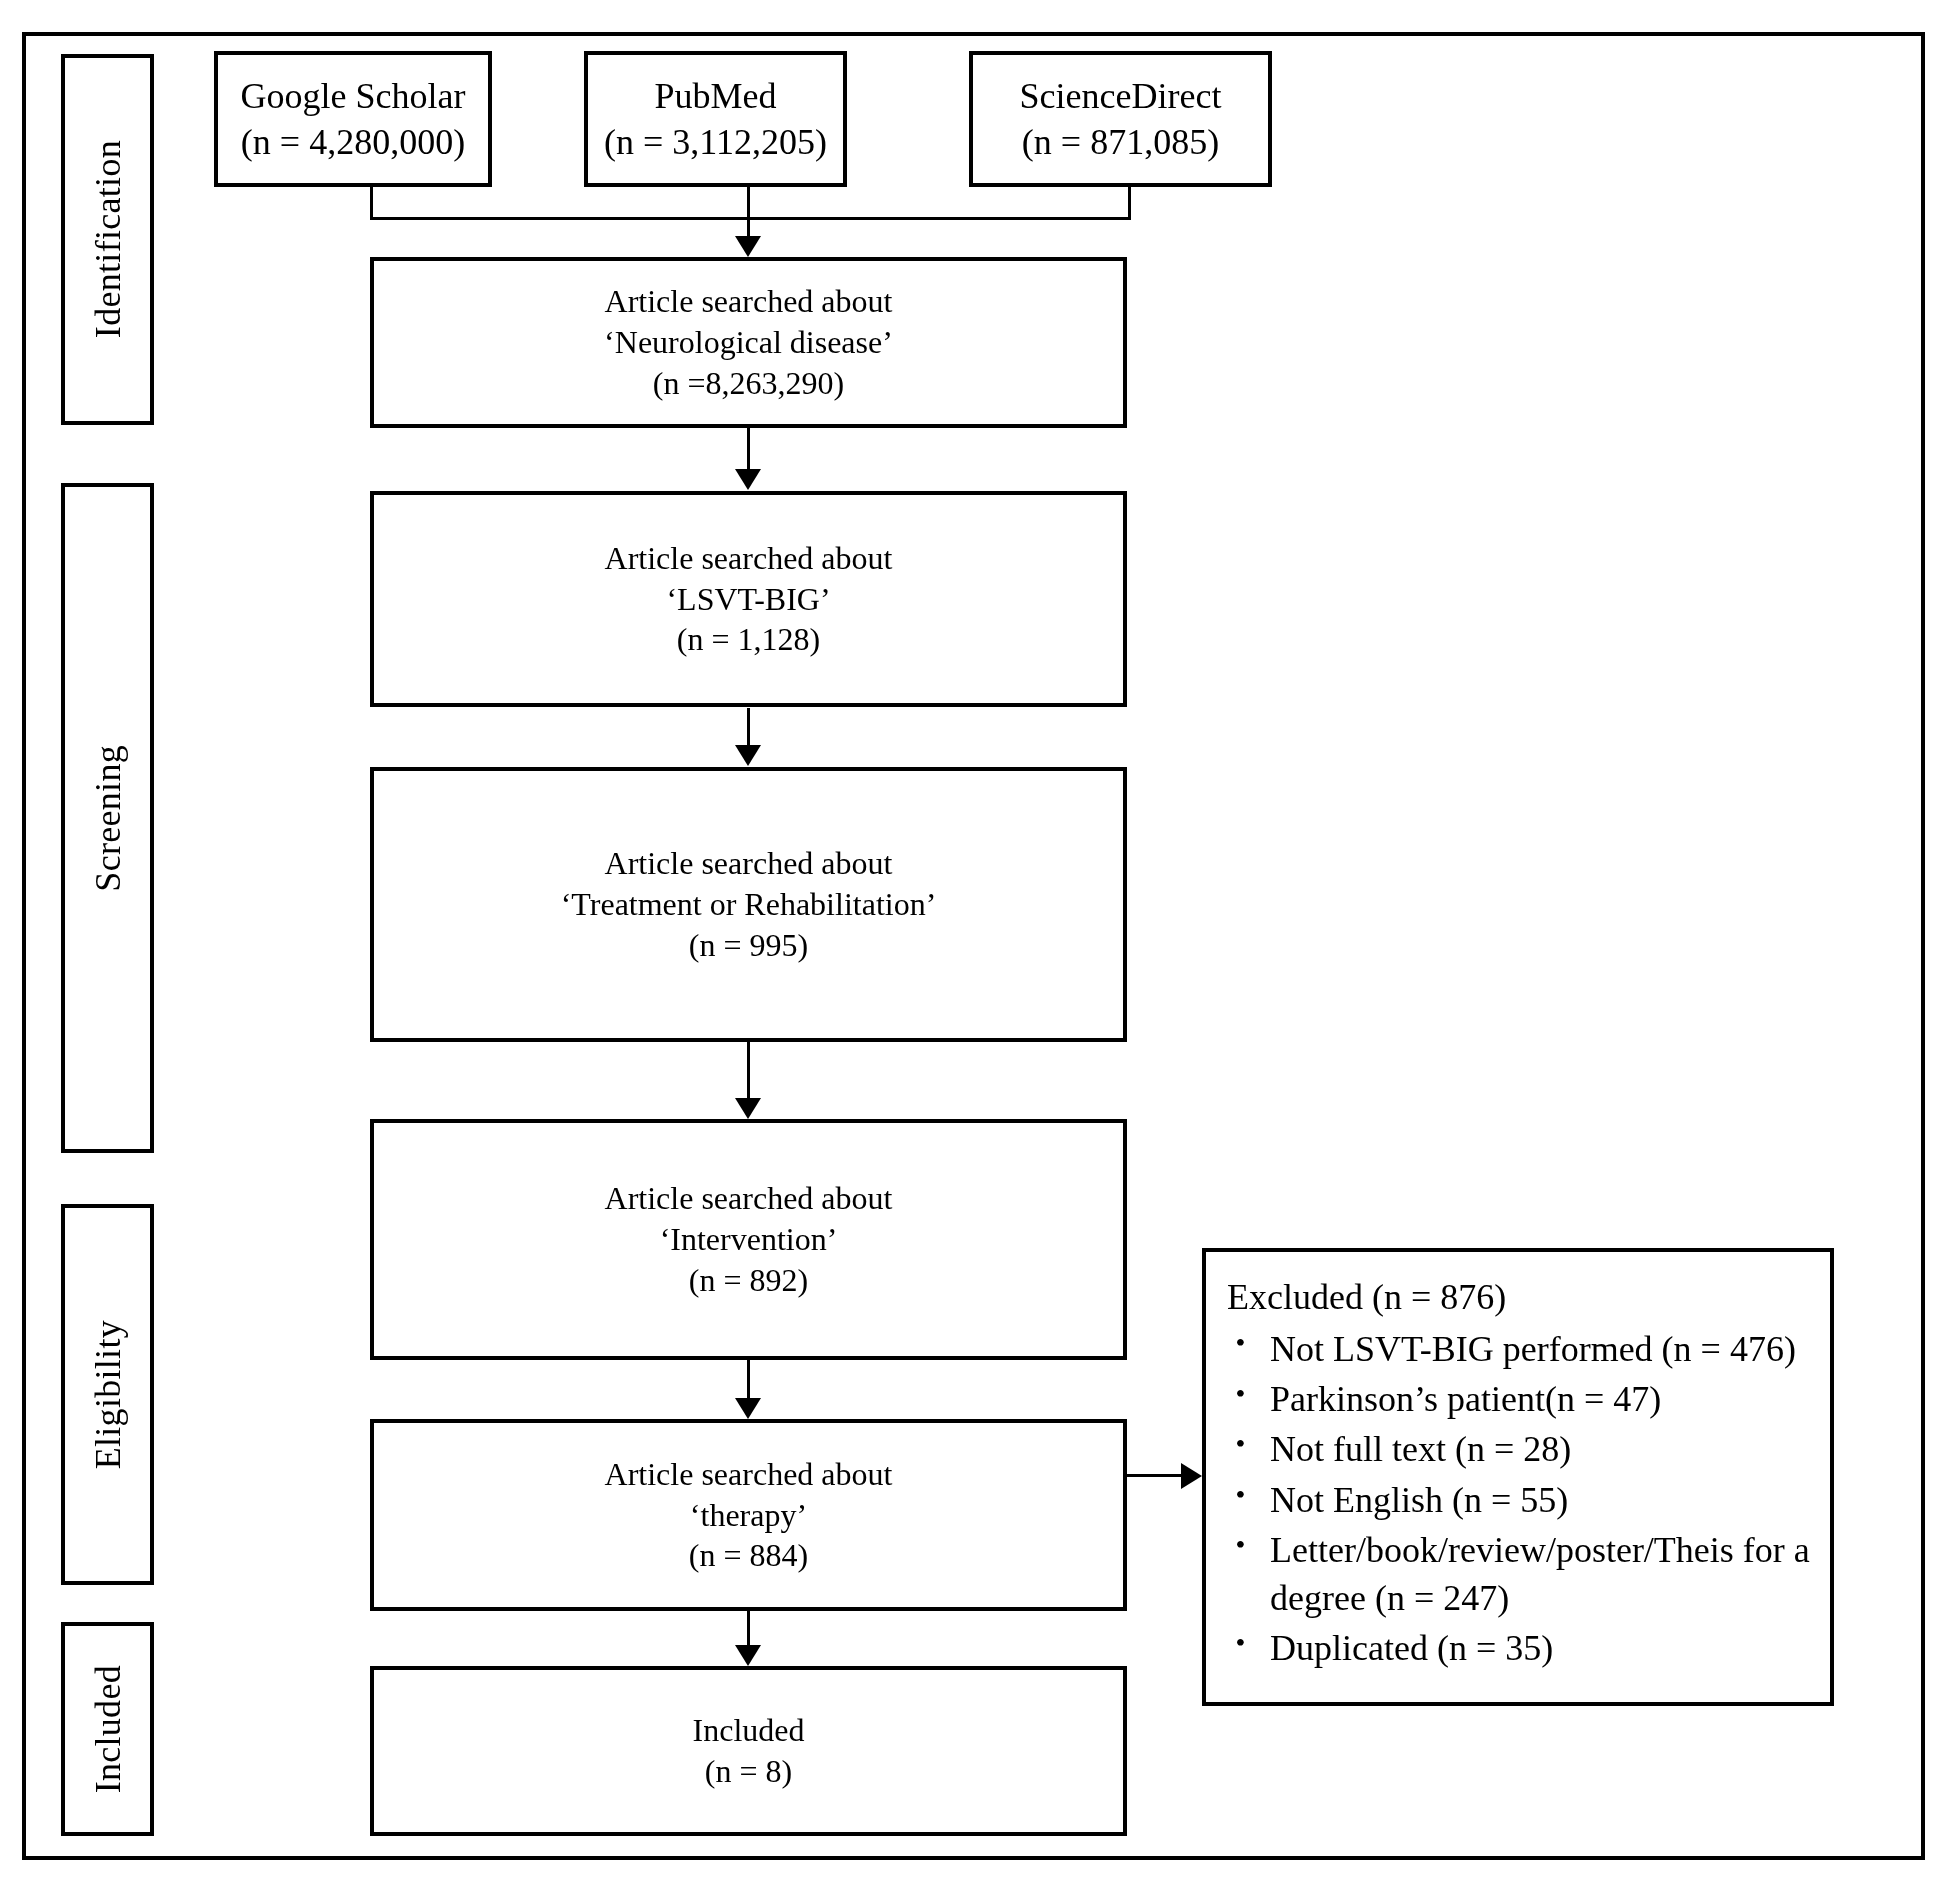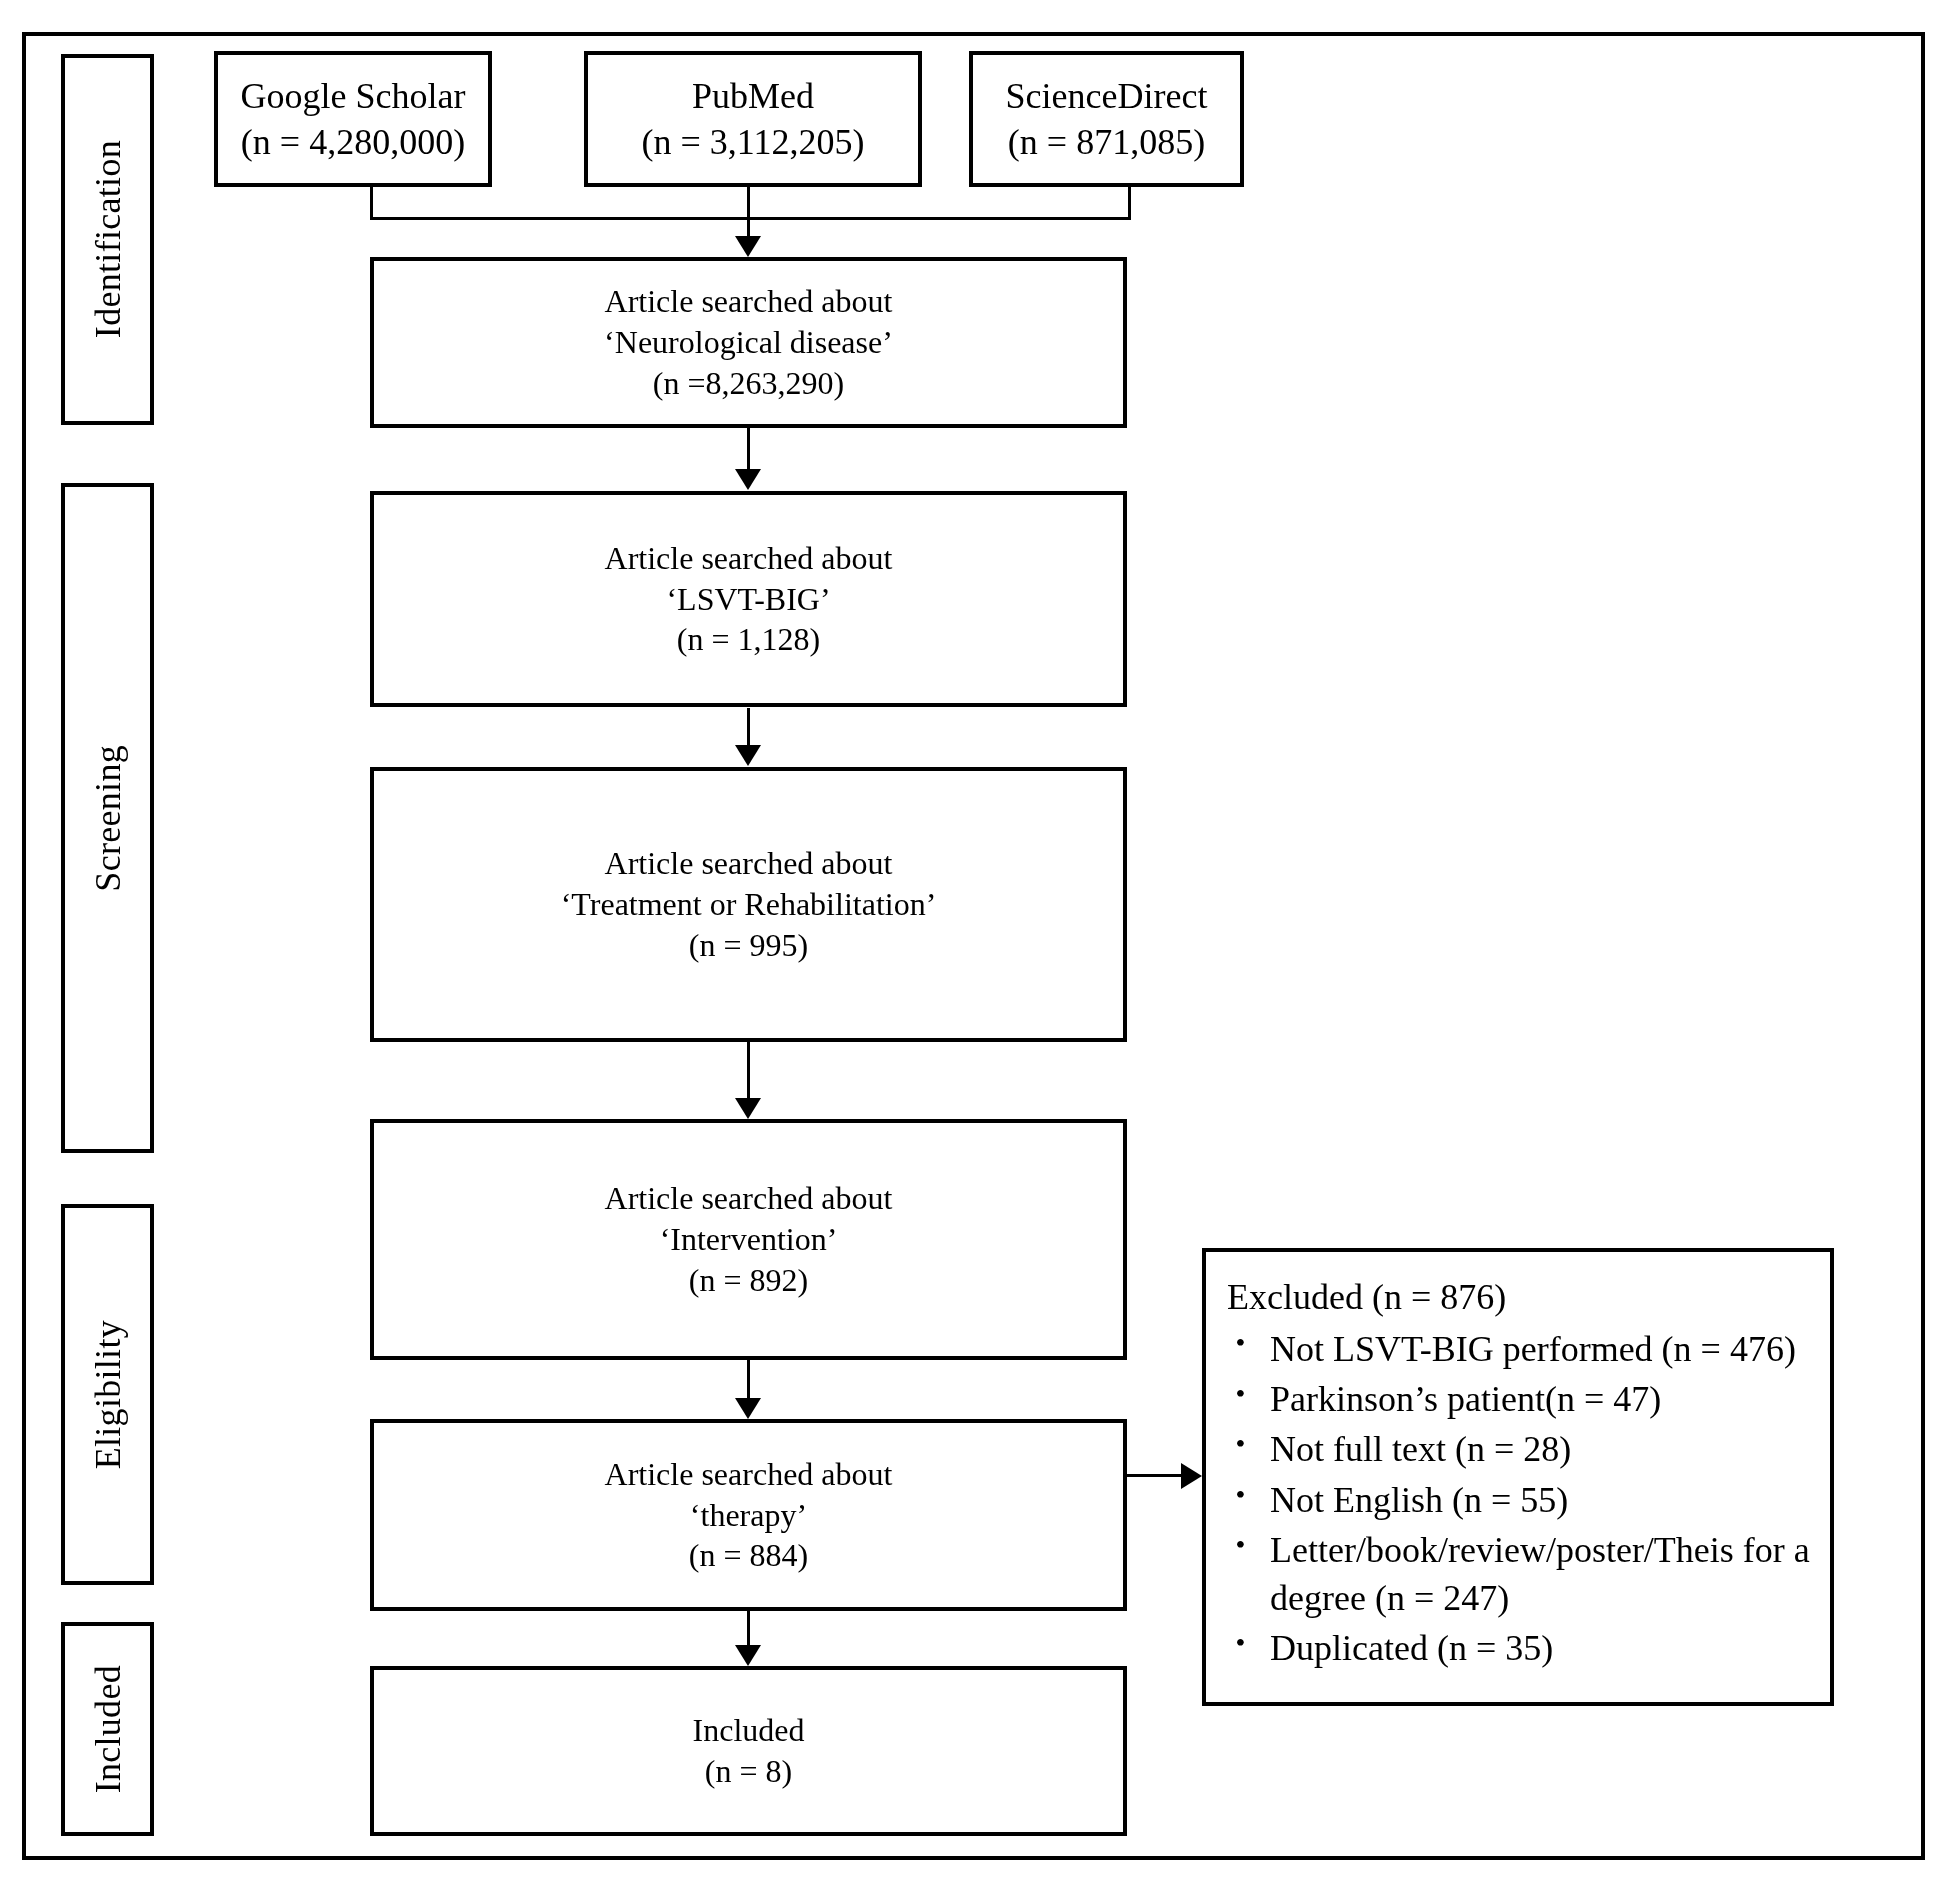--- a/index.html
+++ b/index.html
@@ -162,26 +162,26 @@
 
   <div class="stage-box" style="left:61px; top:1622px; width:93px; height:214px;">
     <span class="vtext">Included</span>
   </div>
 
   <div class="box src-box" style="left:214px; top:51px; width:278px; height:136px;">
     <span class="line">Google Scholar</span>
     <span class="line">(n = 4,280,000)</span>
   </div>
 
-  <div class="box src-box" style="left:584px; top:51px; width:338px; height:136px;">
+  <div class="box src-box" style="left:584px; top:51px; width:263px; height:136px;">
     <span class="line">PubMed</span>
     <span class="line">(n = 3,112,205)</span>
   </div>
 
-  <div class="box src-box" style="left:969px; top:51px; width:275px; height:136px;">
+  <div class="box src-box" style="left:969px; top:51px; width:303px; height:136px;">
     <span class="line">ScienceDirect</span>
     <span class="line">(n = 871,085)</span>
   </div>
 
   <div class="vline" style="left:370px; top:187px; height:32px;"></div>
   <div class="vline" style="left:747px; top:187px; height:32px;"></div>
   <div class="vline" style="left:1128px; top:187px; height:32px;"></div>
   <div class="hline" style="left:370px; top:217px; width:761px;"></div>
   <div class="vline" style="left:747px; top:217px; height:20px;"></div>
   <div class="arrow-down" style="left:735px; top:236px;"></div>

